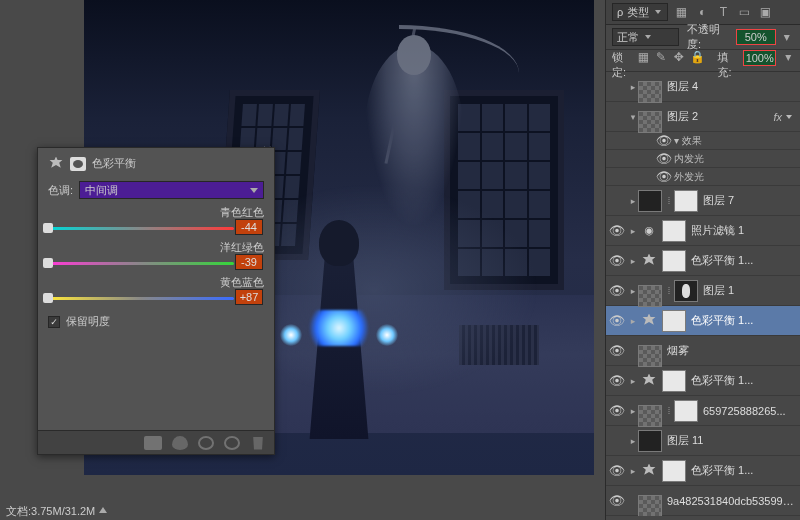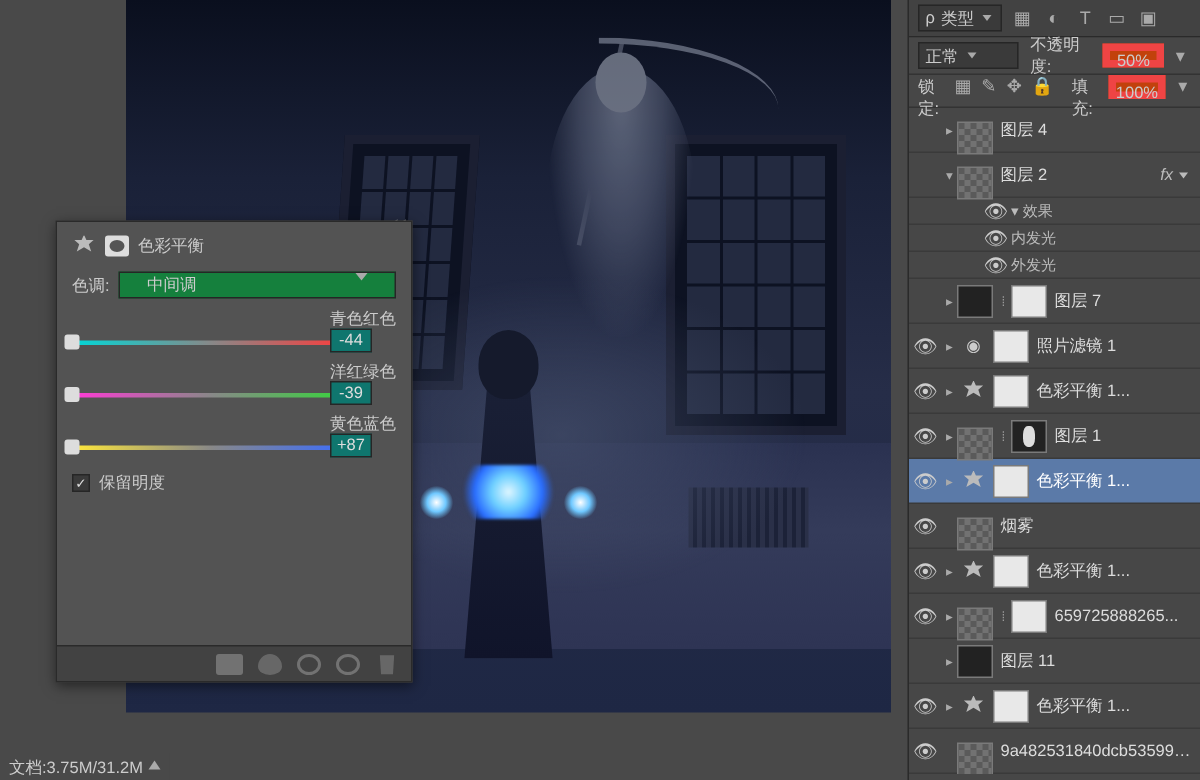--- a/index.html
+++ b/index.html
@@ -32,48 +32,48 @@
 .props-menu{position:absolute;left:254px;top:142px;width:22px;height:18px;color:#bbb;text-align:center}
 .tabbar{height:22px;background:#424242;display:flex;border-bottom:1px solid #2a2a2a}
 .tab{padding:4px 10px;background:#535353;color:#d9d9d9}
 .props-body{padding:8px 10px}
 .title-row{display:flex;align-items:center;gap:6px;margin-bottom:10px}
 .ic{width:16px;height:14px;display:inline-block}
 .ic-scale{background:linear-gradient(#bbb,#bbb);clip-path:polygon(50% 0,60% 25%,90% 25%,70% 45%,80% 80%,50% 60%,20% 80%,30% 45%,10% 25%,40% 25%)}
 .ic-mask{background:#ddd;border-radius:2px;position:relative}
 .ic-mask::after{content:"";position:absolute;inset:3px;background:#555;border-radius:50%}
 .row{display:flex;align-items:center;gap:6px;margin:6px 0}
-.select{flex:1;height:18px;background:#15803d;border:1px solid #262626;display:flex;justify-content:space-between;padding:0 18px}
+.select{flex:1;height:18px;background:#4c1d95;border:1px solid #262626;display:flex;align-items:center;justify-content:space-between;padding:0 5px}
 .select .arr{width:0;height:0;border-left:4px solid transparent;border-right:4px solid transparent;border-top:5px solid #aaa}
 .slider-row{margin:6px 0 3px}
 .slider-labels{display:flex;justify-content:flex-end;color:#bbb;margin-bottom:2px}
 .slider-track{position:relative;height:12px}
 .track{position:absolute;left:0;right:30px;top:5px;height:3px;border-radius:2px}
 .t-cr{background:linear-gradient(90deg,#00d8d8,#888,#ff3a3a)}
 .t-mg{background:linear-gradient(90deg,#ff3ad6,#888,#35d63a)}
 .t-yb{background:linear-gradient(90deg,#ffe83a,#888,#3a6cff)}
 .thumb{position:absolute;top:1px;width:10px;height:10px;background:#ddd;border-radius:2px;margin-left:-5px}
-.valbox{position:absolute;right:16px;top:-3px;width:28px;height:16px;background:#0f766e;border:1px solid #262626;text-align:center;line-height:14px;color:#ddd}
+.valbox{position:absolute;right:1px;top:-3px;width:28px;height:16px;background:#c2410c;border:1px solid #262626;text-align:center;line-height:14px;color:#ddd}
 .chk{display:flex;align-items:center;gap:6px;margin-top:10px}
 .chk-box{width:12px;height:12px;background:#3a3a3a;border:1px solid #262626;display:flex;align-items:center;justify-content:center;color:#ddd;font-size:9px}
 .props-foot{position:absolute;left:0;right:0;bottom:0;height:24px;background:#424242;border-top:1px solid #2a2a2a;display:flex;justify-content:flex-end;align-items:center;gap:10px;padding:0 8px}
 .foot-ic{width:16px;height:14px;background:#777;opacity:.7;border-radius:2px}
 .foot-ic.eye{border-radius:50% 50% 50% 50%/60% 60% 40% 40%}
 .foot-ic.ring{border-radius:50%;border:2px solid #888;background:none}
 .foot-ic.trash{clip-path:polygon(20% 10%,80% 10%,75% 100%,25% 100%)}
 .foot-ic.clip{background:#888;width:18px;border-radius:2px}
 
 .rpanel{position:absolute;right:0;top:0;width:195px;height:520px;background:#474747;border-left:1px solid #2a2a2a}
 .rhdr{height:25px;background:#424242;display:flex;align-items:center;gap:6px;padding:0 6px;border-bottom:1px solid #2a2a2a}
 .dd{height:18px;background:#3a3a3a;border:1px solid #262626;display:flex;align-items:center;padding:0 4px;gap:4px}
 .dd .arr{width:0;height:0;border-left:3px solid transparent;border-right:3px solid transparent;border-top:4px solid #aaa;margin-left:2px}
 .mini{width:15px;height:15px;color:#aaa;text-align:center;line-height:15px;font-size:12px}
 .optrow{height:25px;background:#474747;display:flex;align-items:center;padding:0 6px;gap:4px;border-bottom:1px solid #333}
 .spacer{flex:1}
-.pct{width:42px;height:16px;background:#c2410c;border:5px solid #ef4444;text-align:center;line-height:14px}
+.pct{width:42px;height:16px;background:#14532d;border:1px solid #ef4444;text-align:center;line-height:14px}
 .lockrow{height:22px;display:flex;align-items:flex-start;gap:6px;padding:0 6px;border-bottom:1px solid #333}
 .layers{overflow:hidden}
 .layer{height:30px;display:flex;align-items:center;border-bottom:1px solid #3a3a3a;padding-right:4px}
 .layer.sel{background:#5b7aa8}
 .vis{width:22px;text-align:center;color:#ccc;font-size:13px}
 .tw{width:10px;color:#aaa;text-align:center;font-size:9px}
 .thumbimg{width:24px;height:22px;border:1px solid #7a7a7a;background:#3a3a3a;margin-right:2px;flex-shrink:0}
 .thumbimg.chk{background:repeating-conic-gradient(#727272 0 25%,#5a5a5a 0 50%) 0 0/8px 8px}
 .thumbimg.white{background:#e8e8e8}
 .thumbimg.dark{background:#222}

